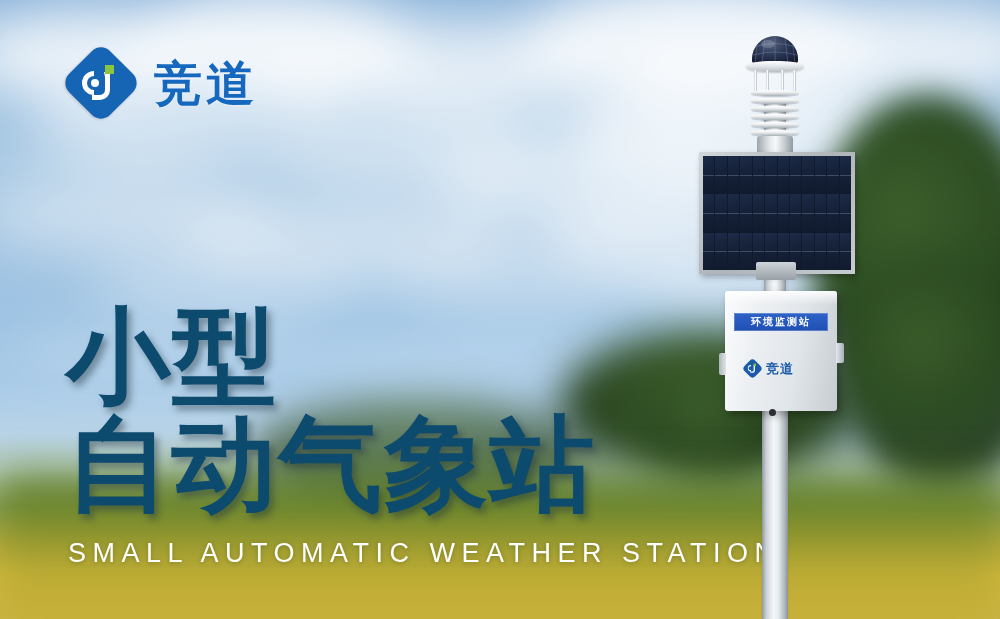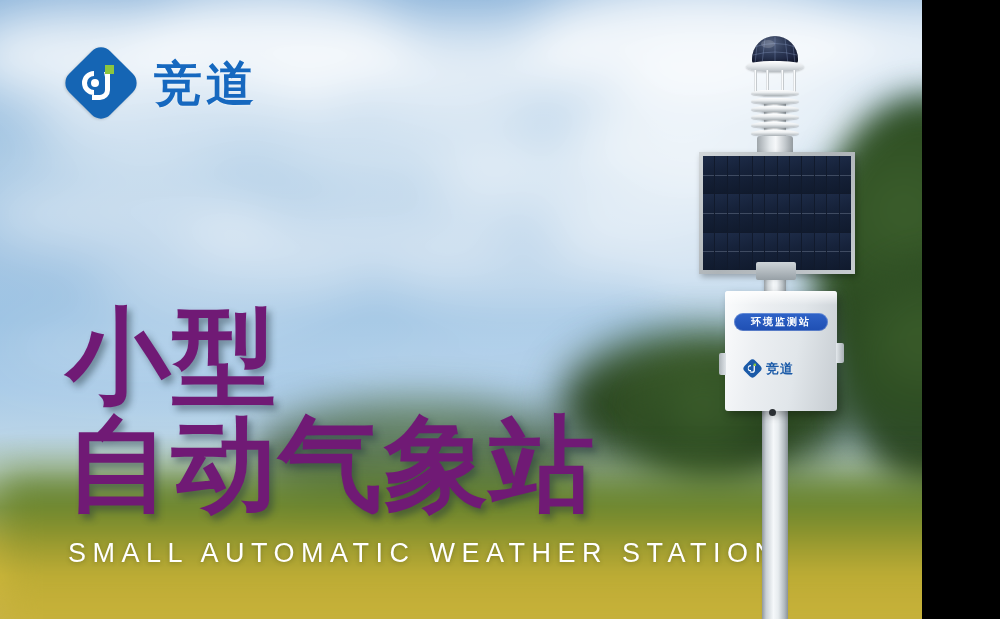--- a/index.html
+++ b/index.html
@@ -1,21 +1,21 @@
 <!DOCTYPE html>
 <html lang="zh"><head>
 <meta charset="utf-8">
 <title>小型自动气象站</title>
 <style>
   html,body{margin:0;padding:0;background:#000;}
   body{font-family:"Liberation Sans","DejaVu Sans",sans-serif;}
 
   .banner{
     position:relative;
-    width:922px;height:619px;
+    width:1000px;height:619px;
     overflow:hidden;
     background:#8fb8dd;
   }
 
   
   .sky{
     position:absolute;inset:0;
     background:
       linear-gradient(180deg,
         #8cb4da 0%,
@@ -78,21 +78,21 @@
   .brand-text{
     font-family:"DejaVu Sans","Liberation Sans",sans-serif;
     font-size:48px;font-weight:bold;color:#1668bf;
     letter-spacing:4px;line-height:1;
     text-shadow:0 1px 2px rgba(255,255,255,.35);
   }
 
   
   .headline{
     position:absolute;left:66px;top:302px;
-    color:#701a75;
+    color:#0c4a6e;
     font-family:"DejaVu Sans","Liberation Sans",sans-serif;
     font-weight:bold;
     line-height:1.04;
     text-shadow:4px 5px 7px rgba(30,50,60,.45);
     letter-spacing:2px;
   }
   .hl-1{font-size:104px;display:block;}
   .hl-2{font-size:104px;display:block;text-align:center;}
 
   .subtitle{
@@ -191,21 +191,21 @@
     box-shadow:3px 4px 8px rgba(0,0,0,.3);
   }
   .box-top-shade{
     position:absolute;left:0;top:0;right:0;height:14px;
     background:linear-gradient(180deg,rgba(255,255,255,.9),rgba(255,255,255,0));
     border-radius:3px 3px 0 0;
   }
   .box-banner{
     position:absolute;left:9px;top:22px;width:94px;height:18px;
     background:linear-gradient(180deg,#2f63c8 0%,#1f4fb3 100%);
-    border-radius:9px;
+    border-radius:0;
     display:flex;align-items:center;justify-content:center;
     box-shadow:inset 0 0 0 1px rgba(255,255,255,.25);
   }
   .box-banner span{
     color:#fff;font-size:10px;font-weight:bold;letter-spacing:2px;
     font-family:"DejaVu Sans","Liberation Sans",sans-serif;
   }
   .box-logo{
     position:absolute;left:18px;top:68px;
     display:flex;align-items:center;gap:4px;

